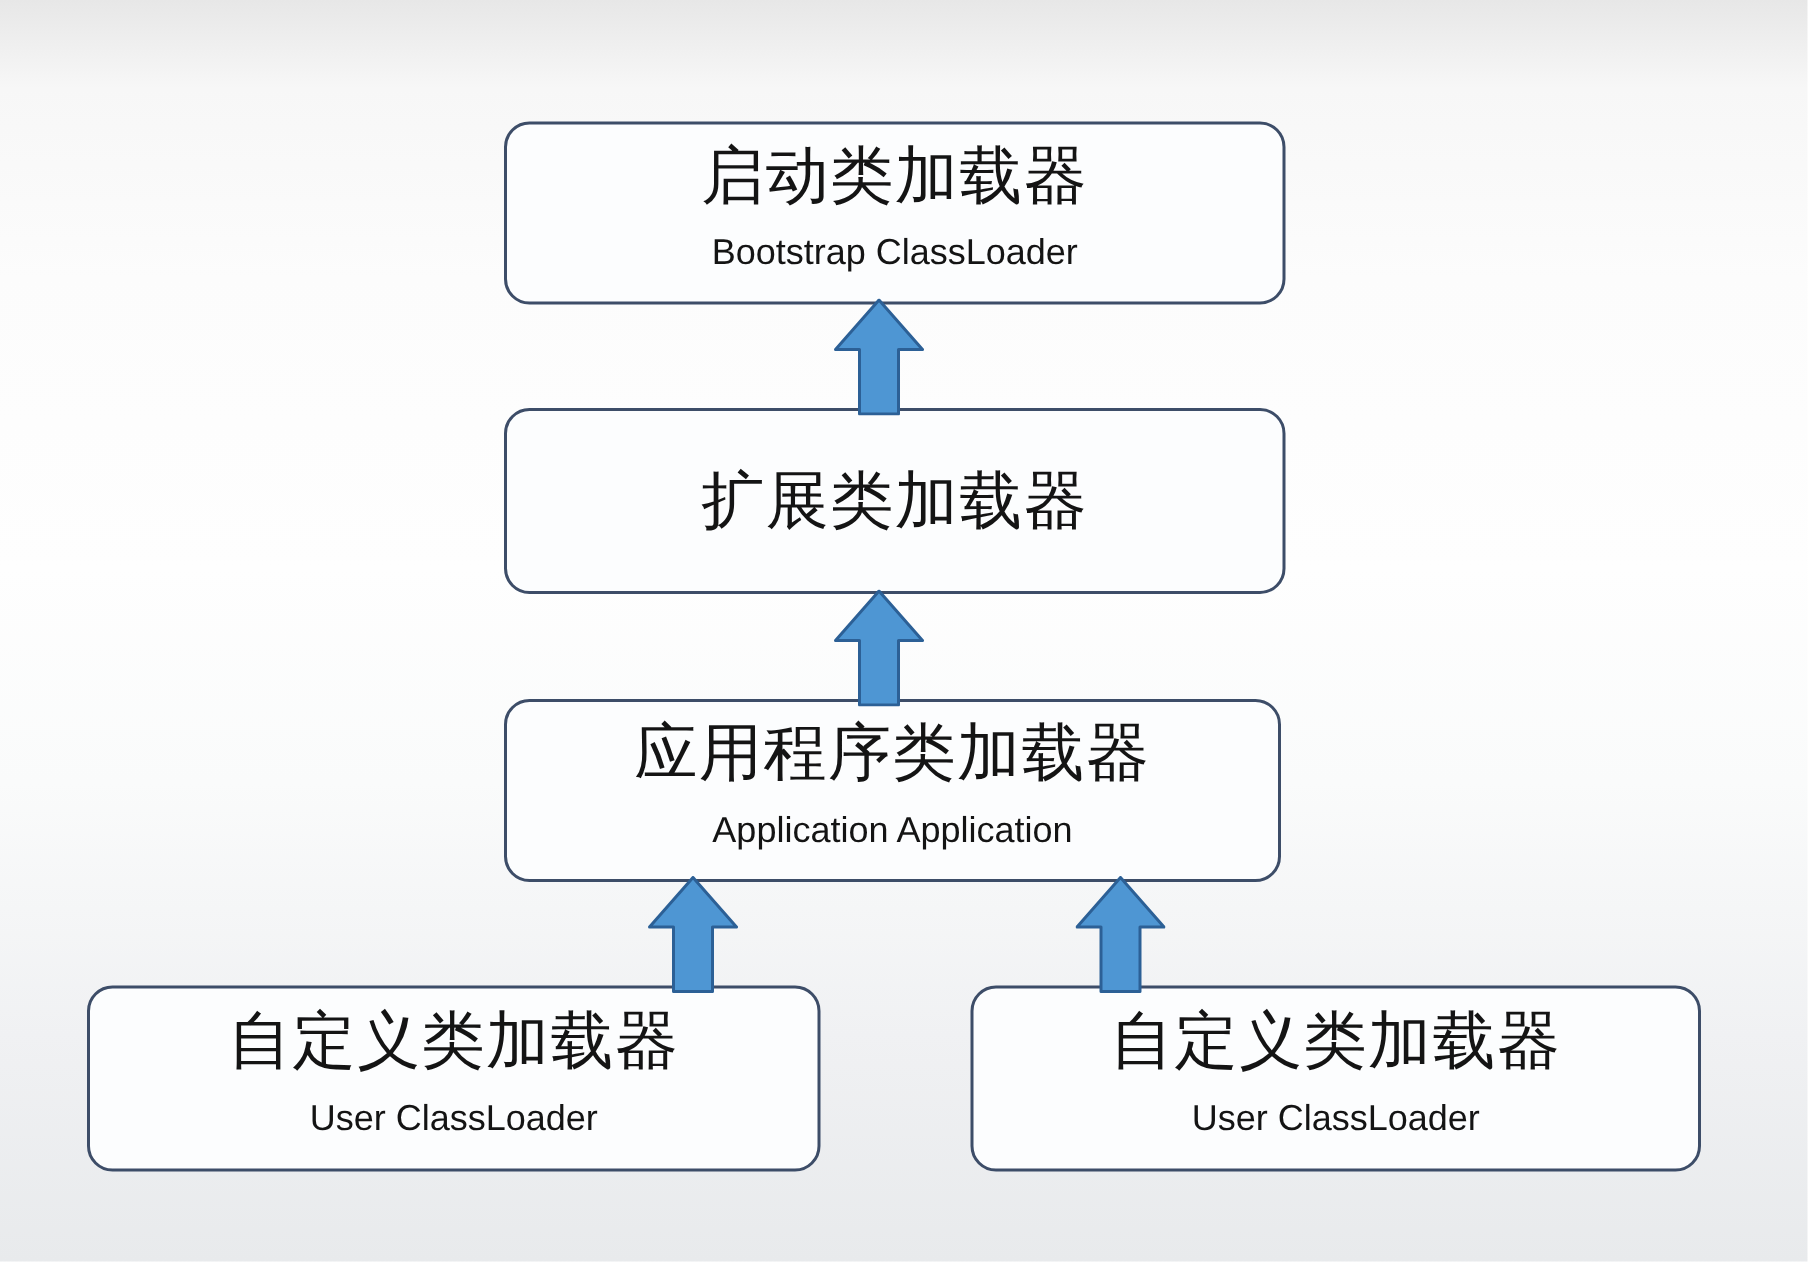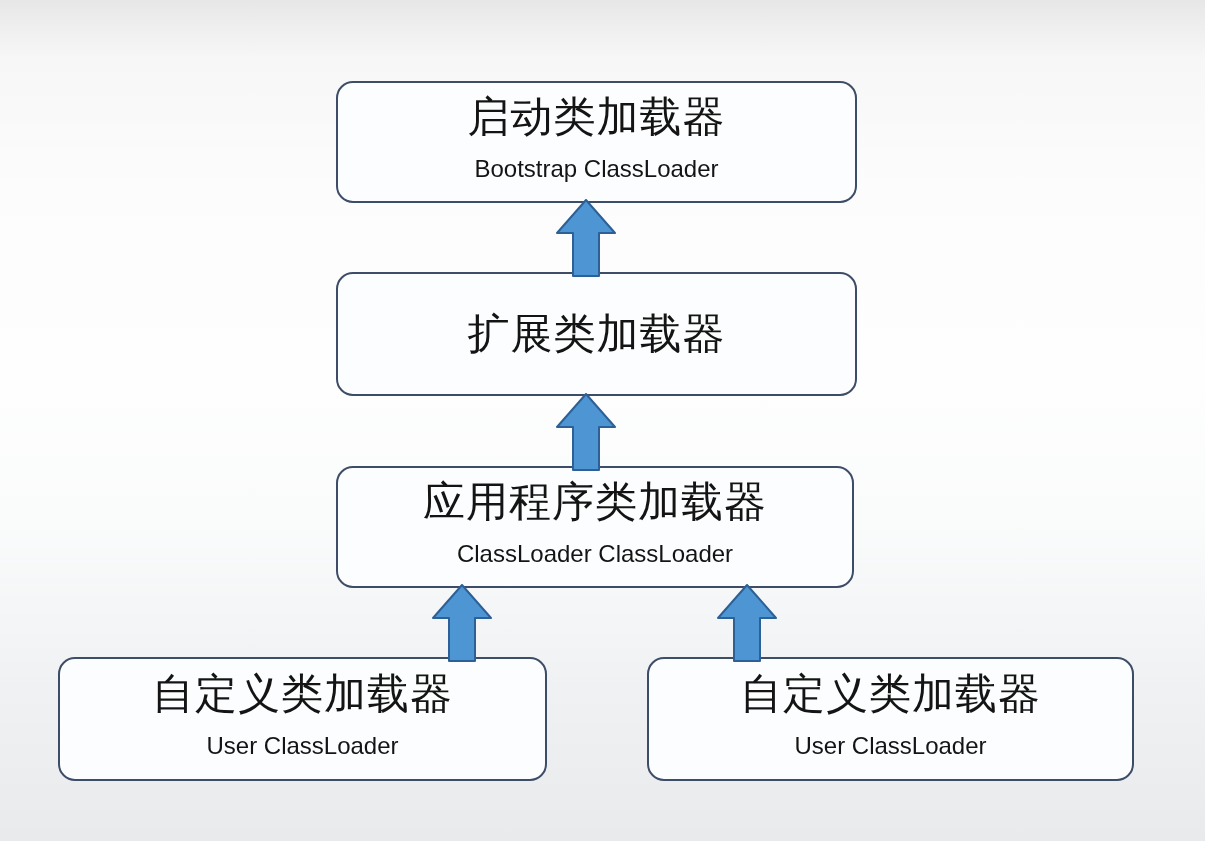--- a/index.html
+++ b/index.html
@@ -88,21 +88,21 @@
     <div class="zh">启动类加载器</div>
     <div class="en">Bootstrap ClassLoader</div>
   </div>
 
   <div class="node" id="node-extension">
     <div class="zh">扩展类加载器</div>
   </div>
 
   <div class="node" id="node-application">
     <div class="zh">应用程序类加载器</div>
-    <div class="en">ClassLoader ClassLoader</div>
+    <div class="en">Application Application</div>
   </div>
 
   <div class="node" id="node-user-left">
     <div class="zh">自定义类加载器</div>
     <div class="en">User ClassLoader</div>
   </div>
 
   <div class="node" id="node-user-right">
     <div class="zh">自定义类加载器</div>
     <div class="en">User ClassLoader</div>

